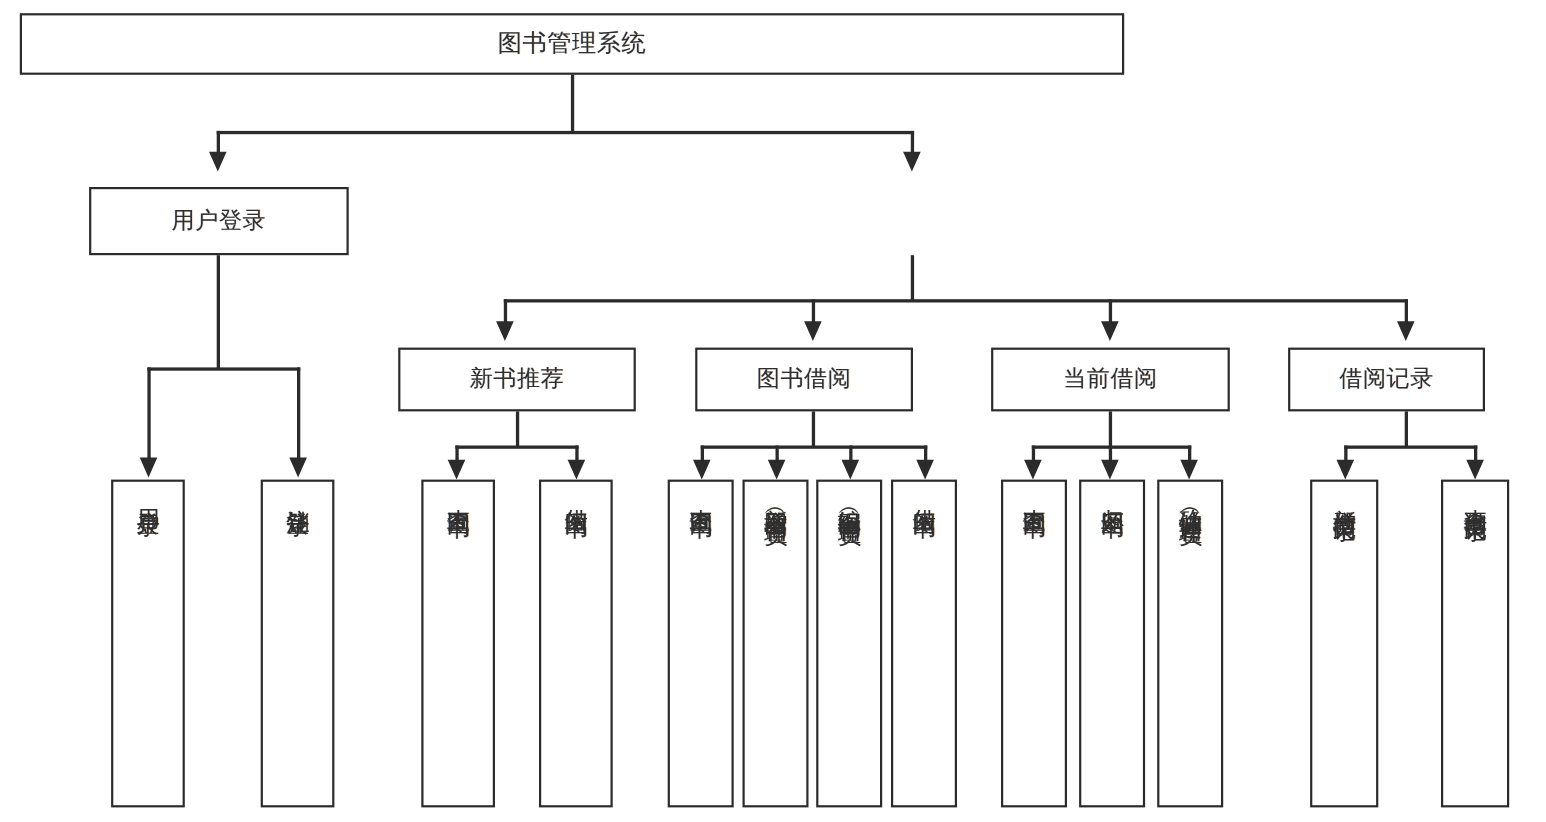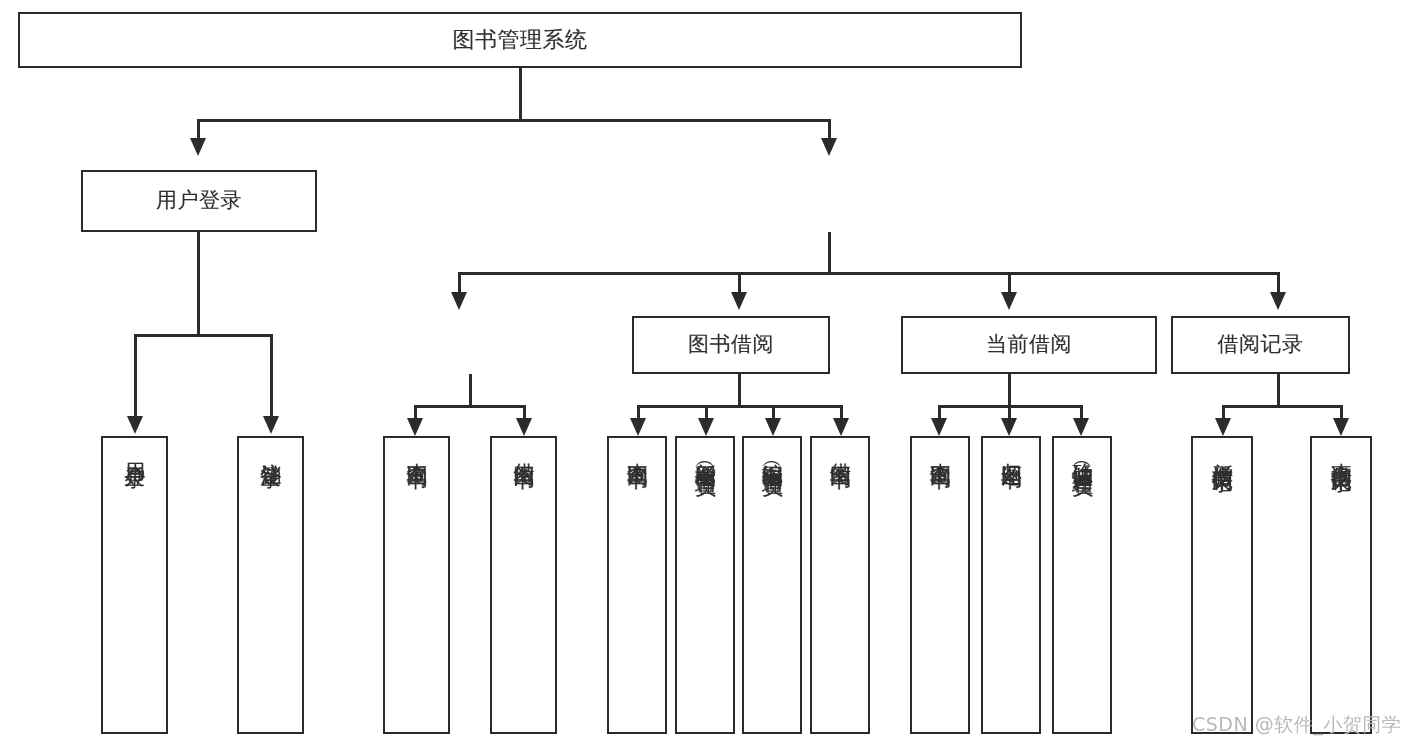--- a/index.html
+++ b/index.html
@@ -116,24 +116,27 @@
   <div class="ln h" style="left:458px; top:272px; width:822px; height:3px;"></div>
   <div class="ln v" style="left:458px; top:272px; width:3px; height:24px;"></div>
   <div class="arrow" style="left:451px; top:292px;"></div>
   <div class="ln v" style="left:738px; top:272px; width:3px; height:24px;"></div>
   <div class="arrow" style="left:731px; top:292px;"></div>
   <div class="ln v" style="left:1008px; top:272px; width:3px; height:24px;"></div>
   <div class="arrow" style="left:1001px; top:292px;"></div>
   <div class="ln v" style="left:1277px; top:272px; width:3px; height:24px;"></div>
   <div class="arrow" style="left:1270px; top:292px;"></div>
 
+  <div class="node level3" style="left:362px; top:316px; width:216px; height:58px;">
+    <span class="label">新书推荐</span>
+  </div>
   <div class="node level3" style="left:632px; top:316px; width:198px; height:58px;">
     <span class="label">图书借阅</span>
   </div>
-  <div class="node level3" style="left:901px; top:316px; width:256px; height:58px;">
+  <div class="node level3" style="left:901px; top:316px; width:217px; height:58px;">
     <span class="label">当前借阅</span>
   </div>
   <div class="node level3" style="left:1171px; top:316px; width:179px; height:58px;">
     <span class="label">借阅记录</span>
   </div>
 
   <div class="ln v" style="left:469px; top:374px; width:3px; height:33px;"></div>
   <div class="ln h" style="left:414px; top:405px; width:112px; height:3px;"></div>
   <div class="ln v" style="left:414px; top:405px; width:3px; height:16px;"></div>
   <div class="arrow" style="left:407px; top:418px;"></div>
@@ -204,15 +207,14 @@
     <span class="vtext">确认归还（管理员）</span>
   </div>
 
   <div class="node leaf" style="left:1191px; top:436px; width:62px; height:298px;">
     <span class="vtext">新增借阅记录</span>
   </div>
   <div class="node leaf" style="left:1310px; top:436px; width:62px; height:298px;">
     <span class="vtext">查询借阅记录</span>
   </div>
 
-  <div class="watermark" style="left:1192px; top:712px;">CSDN @软件_小贺同学</div>
 
 </div>
 
 </body></html>

